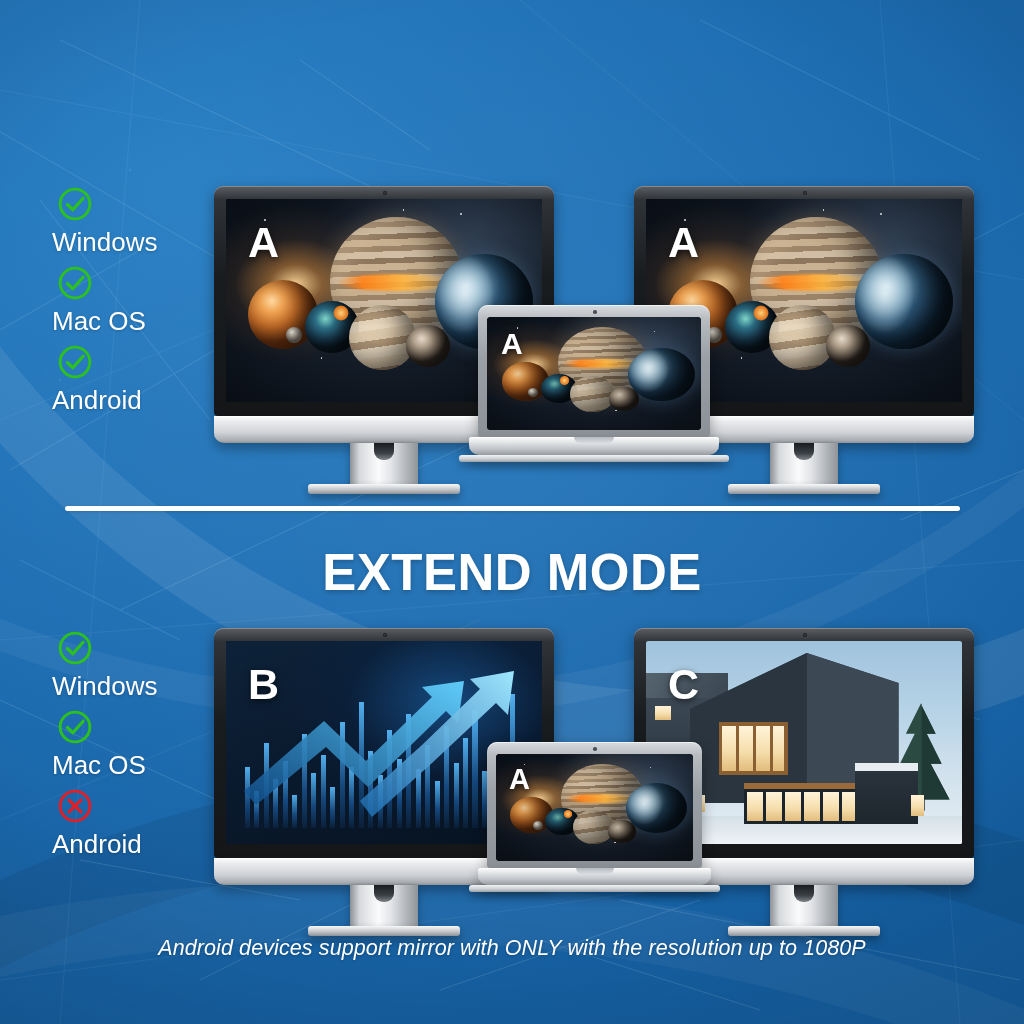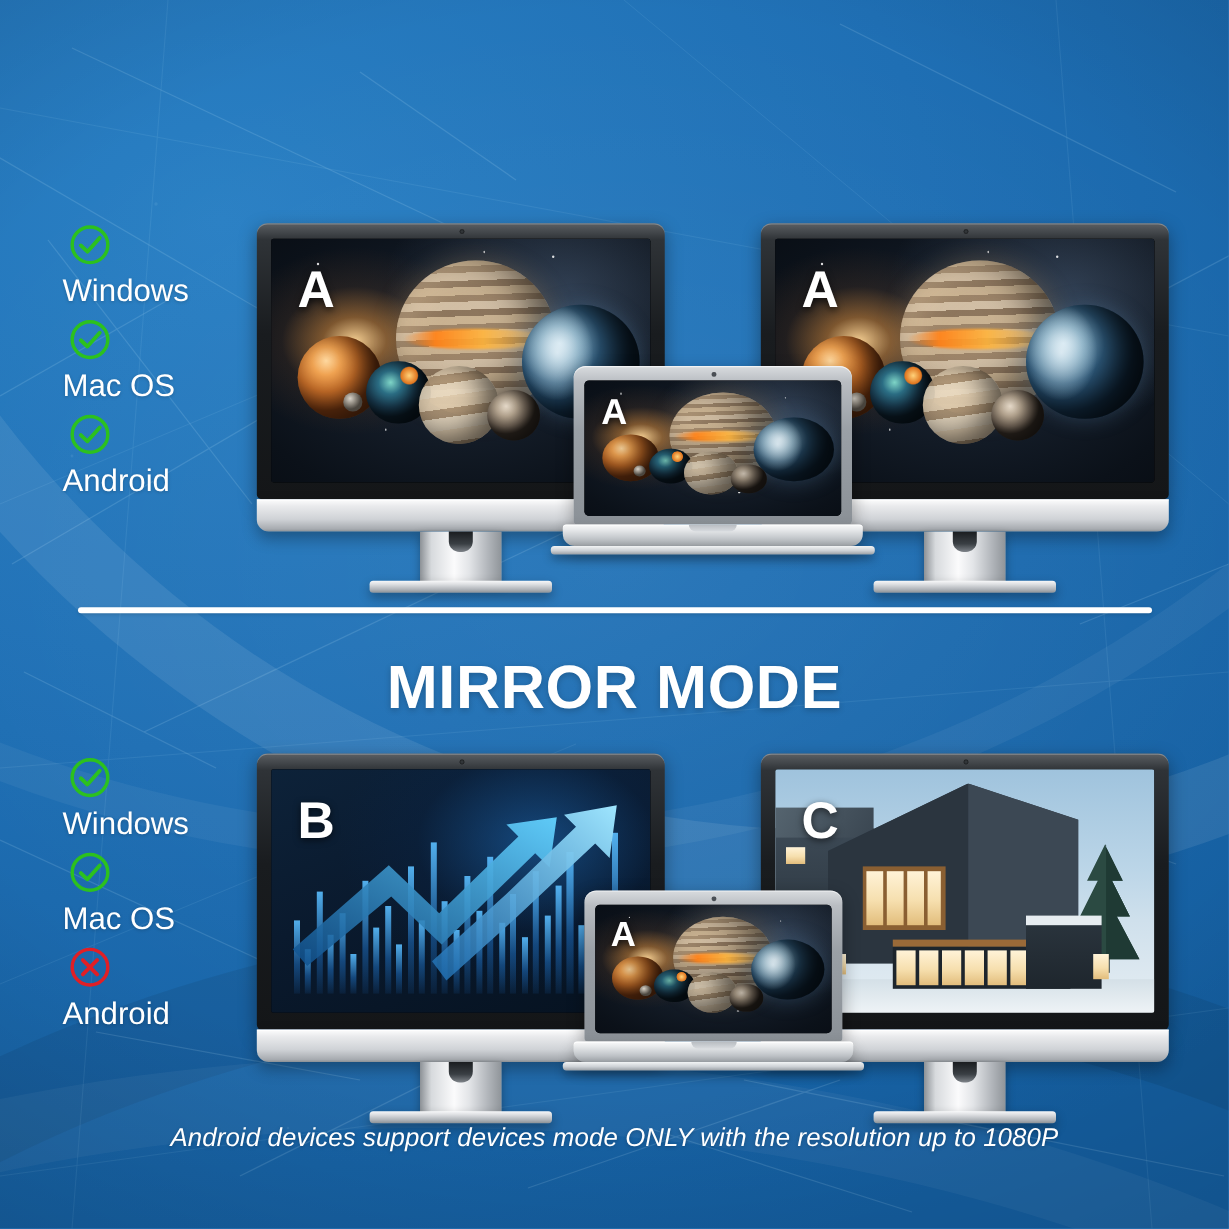--- a/index.html
+++ b/index.html
@@ -311,21 +311,21 @@
     </div>
     <div class="lap-base" style="width:250px;height:18px;margin-left:-9px;">
       <div class="lap-notch" style="top:0;width:40px;height:6px;"></div>
     </div>
     <div style="position:absolute;left:-19px;top:150px;width:270px;height:7px;border-radius:3px;
                 background:linear-gradient(180deg,#f2f4f5,#cdd1d5 55%,#9ba0a5);box-shadow:0 4px 8px rgba(0,0,0,.3);"></div>
   </div>
 
   <div class="divider"></div>
 
-  <div class="mode-title" id="title-extend">MIRROR MODE</div>
+  <div class="mode-title" id="title-extend">EXTEND MODE</div>
 
   <div class="os-list" id="os-extend">
 
     <div class="os-row">
       <svg class="os-icon" viewBox="0 0 40 40">
         <circle cx="20" cy="20" r="16.5" fill="none" stroke="#2cc11e" stroke-width="3.2"></circle>
         <path d="M11.5 20.6 L17.6 26.4 L29 13.6" fill="none" stroke="#2cc11e" stroke-width="3.6" stroke-linecap="round" stroke-linejoin="round"></path>
       </svg>
       <span class="os-label">Windows</span>
     </div>
@@ -482,15 +482,15 @@
         <div class="scr-letter" style="left:13px;top:11px;font-size:29px;">A</div>
       </div>
     </div>
     <div class="lap-base" style="width:233px;height:17px;margin-left:-9px;">
       <div class="lap-notch" style="top:0;width:38px;height:6px;"></div>
     </div>
     <div style="position:absolute;left:-18px;top:143px;width:251px;height:7px;border-radius:3px;
                 background:linear-gradient(180deg,#f2f4f5,#cdd1d5 55%,#9ba0a5);box-shadow:0 4px 8px rgba(0,0,0,.3);"></div>
   </div>
 
-  <div class="footnote">Android devices support devices mode ONLY with the resolution up to 1080P</div>
+  <div class="footnote">Android devices support mirror with ONLY with the resolution up to 1080P</div>
 
 </div>
 
 </body></html>

